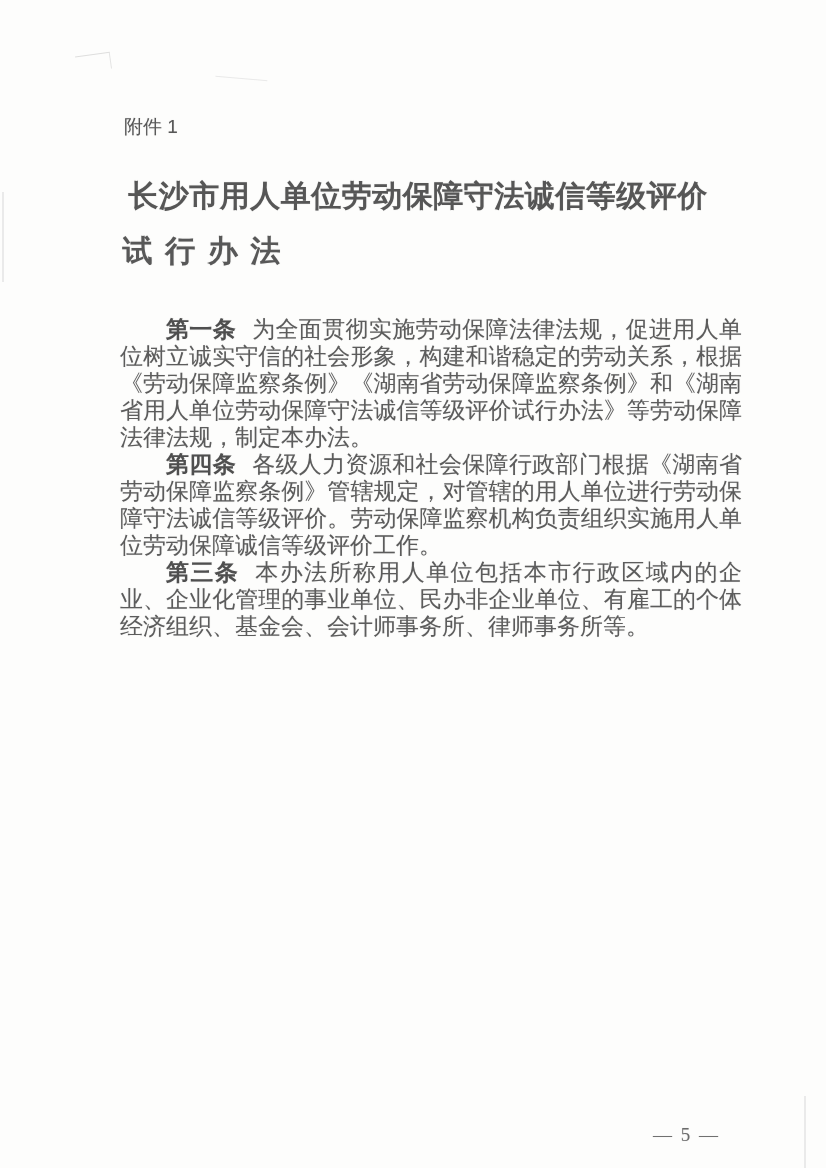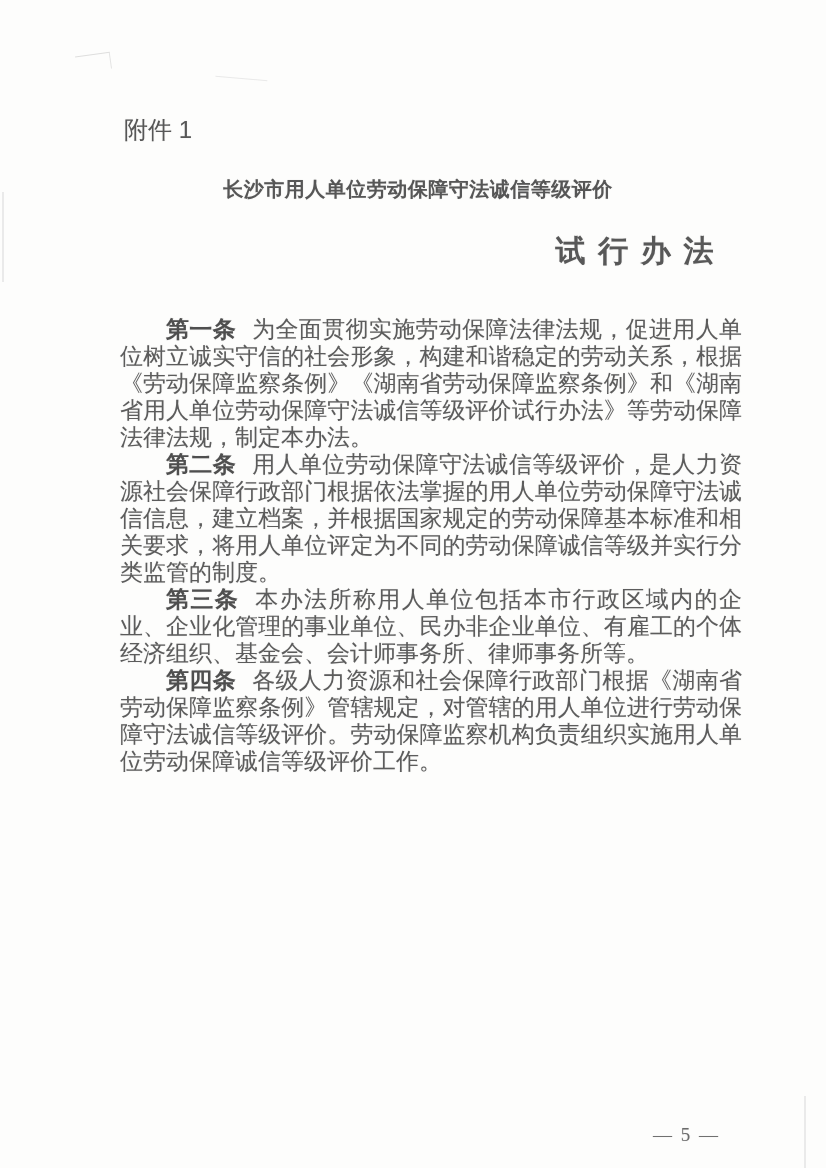--- a/index.html
+++ b/index.html
@@ -40,47 +40,47 @@
     pointer-events: none;
   }
   .edge-line.left  { left: 2px;  top: 192px;  width: 2px; height: 90px; }
   .edge-line.right { left: 804px; top: 1096px; width: 2px; height: 72px; }
 
   .attachment {
     position: absolute;
     left: 124px;
     top: 114px;
     font-family: "Liberation Sans", "DejaVu Sans", sans-serif;
-    font-size: 24px;
+    font-size: 19px;
     color: #575757;
     text-shadow: 0 0 1px rgba(90,90,90,0.25);
     white-space: nowrap;
   }
   .title {
     position: absolute;
     left: 110px;
     width: 616px;
     top: 176px;
     margin: 0;
     text-align: center;
     font-family: "Liberation Sans", "DejaVu Sans", sans-serif;
-    font-size: 20px;
+    font-size: 30px;
     font-weight: 600;
     letter-spacing: 0.5px;
     color: #565656;
     text-shadow: 0 0 1px rgba(90,90,90,0.3);
     white-space: nowrap;
   }
   .subtitle {
     position: absolute;
     left: 110px;
     width: 616px;
     top: 231px;
     margin: 0;
-    text-align: right;
+    text-align: left;
     text-indent: 0.42em; 
     letter-spacing: 0.42em;
     font-family: "Liberation Sans", "DejaVu Sans", sans-serif;
     font-size: 30px;
     font-weight: 600;
     color: #585858;
     text-shadow: 0 0 1px rgba(90,90,90,0.3);
     white-space: nowrap;
   }
   .body {
@@ -126,20 +126,19 @@
   <div class="edge-line right"></div>
 
   <div class="attachment">附件 1</div>
 
   <h1 class="title">长沙市用人单位劳动保障守法诚信等级评价</h1>
 
   <h2 class="subtitle">试行办法</h2>
 
   <div class="body">
     <p><span class="art-num">第一条</span><span class="art-text">为全面贯彻实施劳动保障法律法规，促进用人单位树立诚实守信的社会形象，构建和谐稳定的劳动关系，根据《劳动保障监察条例》《湖南省劳动保障监察条例》和《湖南省用人单位劳动保障守法诚信等级评价试行办法》等劳动保障法律法规，制定本办法。</span></p>
-    <p><span class="art-num">第二条</span><span class="art-text">用人单位劳动保障守法诚信等级评价，是人力资源社会保障行政部门根据依法掌握的用人单位劳动保障守法诚信信息，建立档案，并根据国家规定的劳动保障基本标准和相关要求，将用人单位评定为不同的劳动保障诚信等级并实行分类监管的制度。</span></p>
+    <p><span class="art-num">第四条</span><span class="art-text">各级人力资源和社会保障行政部门根据《湖南省劳动保障监察条例》管辖规定，对管辖的用人单位进行劳动保障守法诚信等级评价。劳动保障监察机构负责组织实施用人单位劳动保障诚信等级评价工作。</span></p>
     <p><span class="art-num">第三条</span><span class="art-text">本办法所称用人单位包括本市行政区域内的企业、企业化管理的事业单位、民办非企业单位、有雇工的个体经济组织、基金会、会计师事务所、律师事务所等。</span></p>
-    <p><span class="art-num">第四条</span><span class="art-text">各级人力资源和社会保障行政部门根据《湖南省劳动保障监察条例》管辖规定，对管辖的用人单位进行劳动保障守法诚信等级评价。劳动保障监察机构负责组织实施用人单位劳动保障诚信等级评价工作。</span></p>
   </div>
 
   <div class="page-number">— 5 —</div>
 
 </div>
 
 </body></html>

